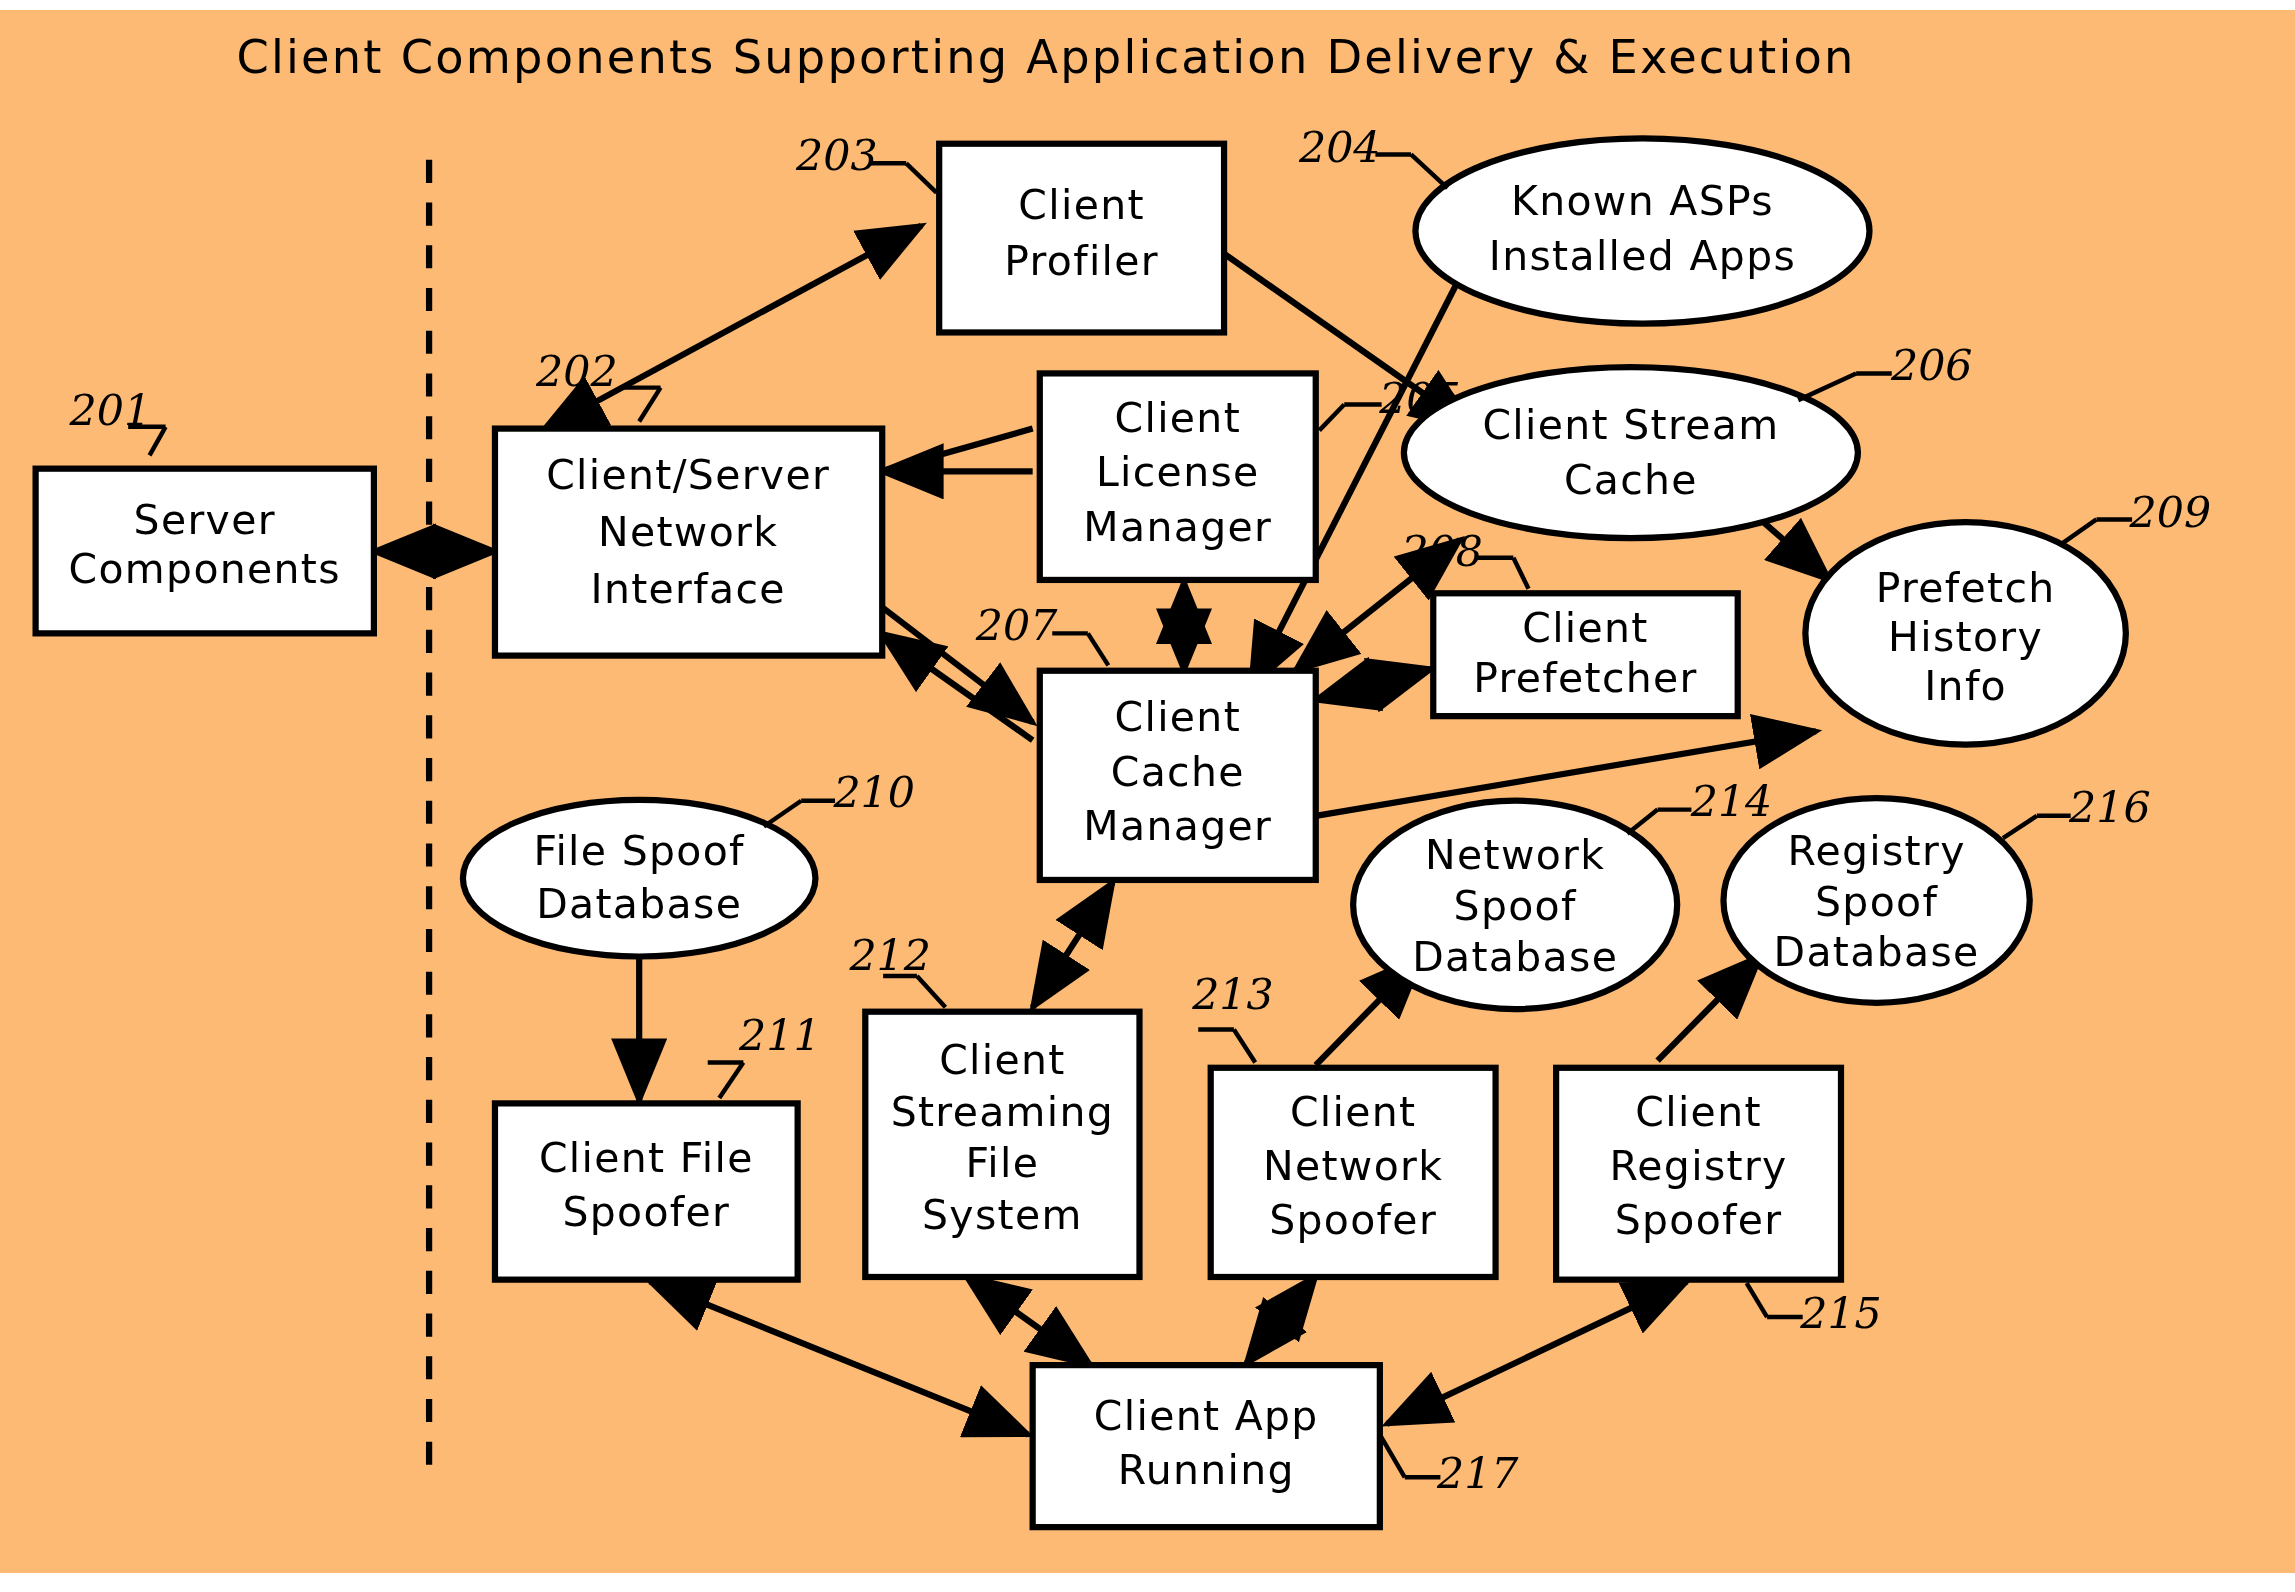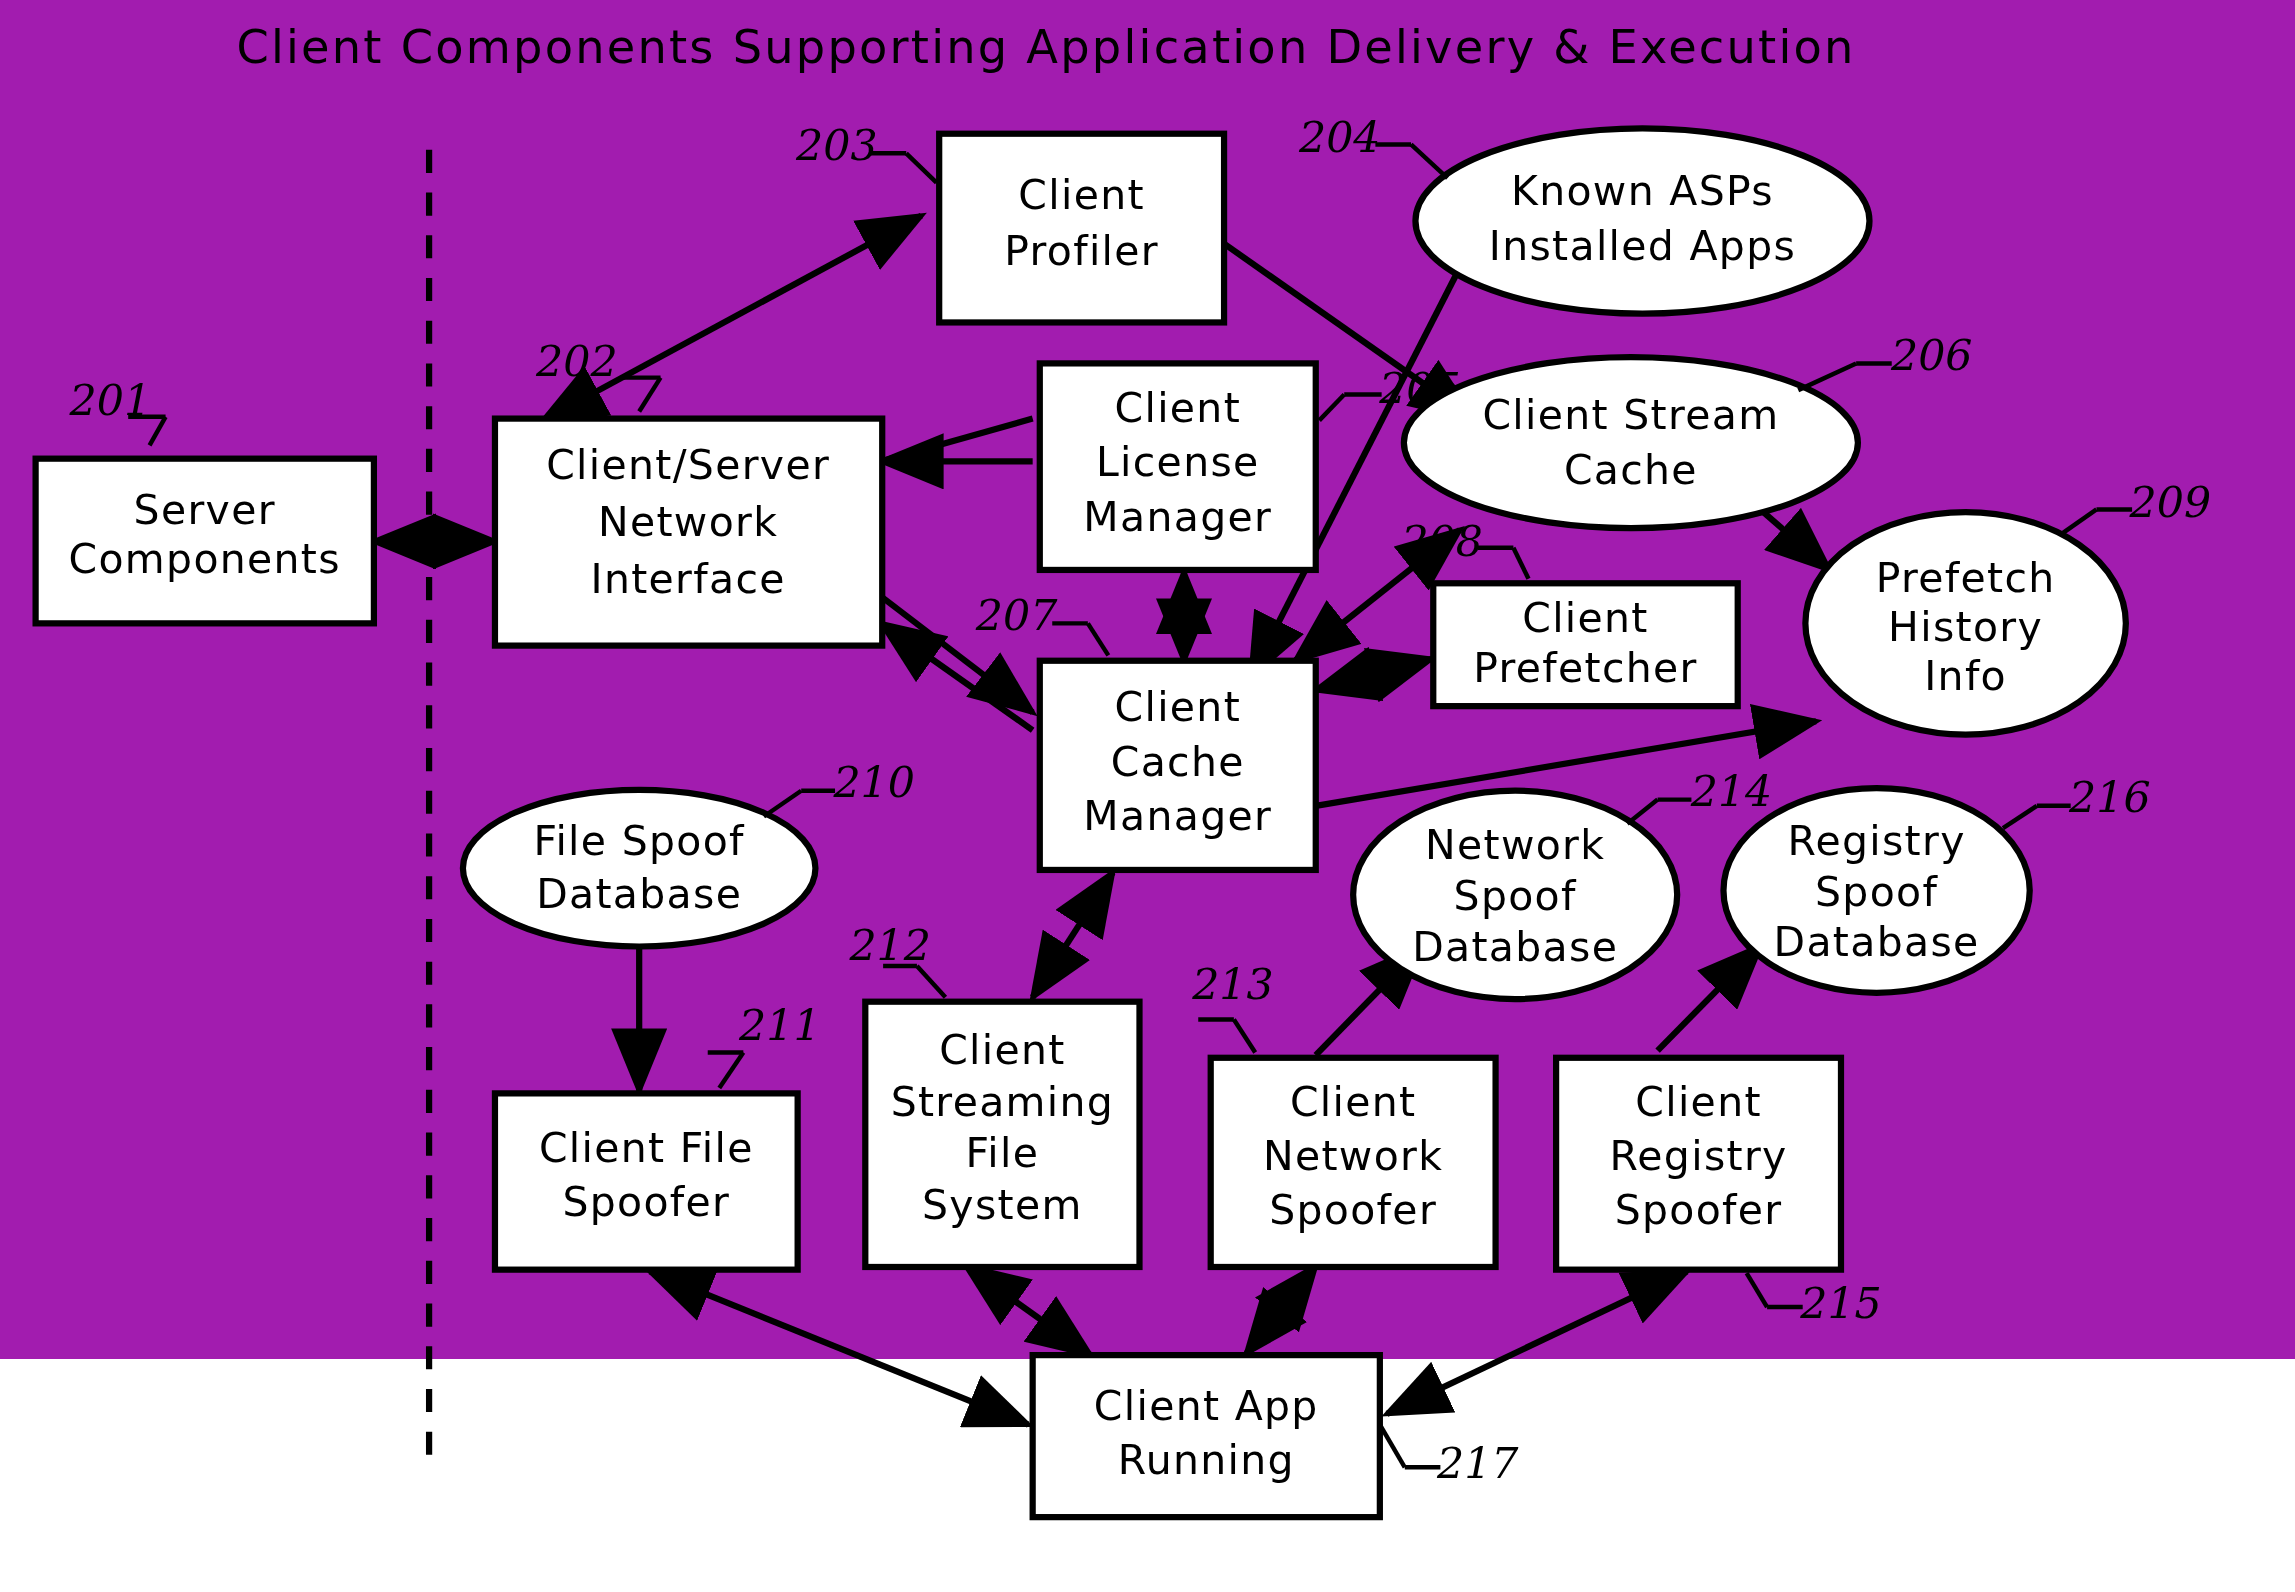--- a/index.html
+++ b/index.html
@@ -10,22 +10,23 @@
   }
   body {
     width: 2295px;
     height: 1593px;
     overflow: hidden;
     font-family: "DejaVu Sans", sans-serif;
   }
   #figure-root {
     position: relative;
     width: 2295px;
-    height: 1359px;
-    background: #a21caf;
+    height: 1563px;
+    background: #fdba74;
+    margin-top: 10px;
   }
   svg#diagram {
     display: block;
     width: 2295px;
     height: 1593px;
   }
   .node-shape {
     fill: #ffffff;
     stroke: #000000;
     stroke-width: 7;

